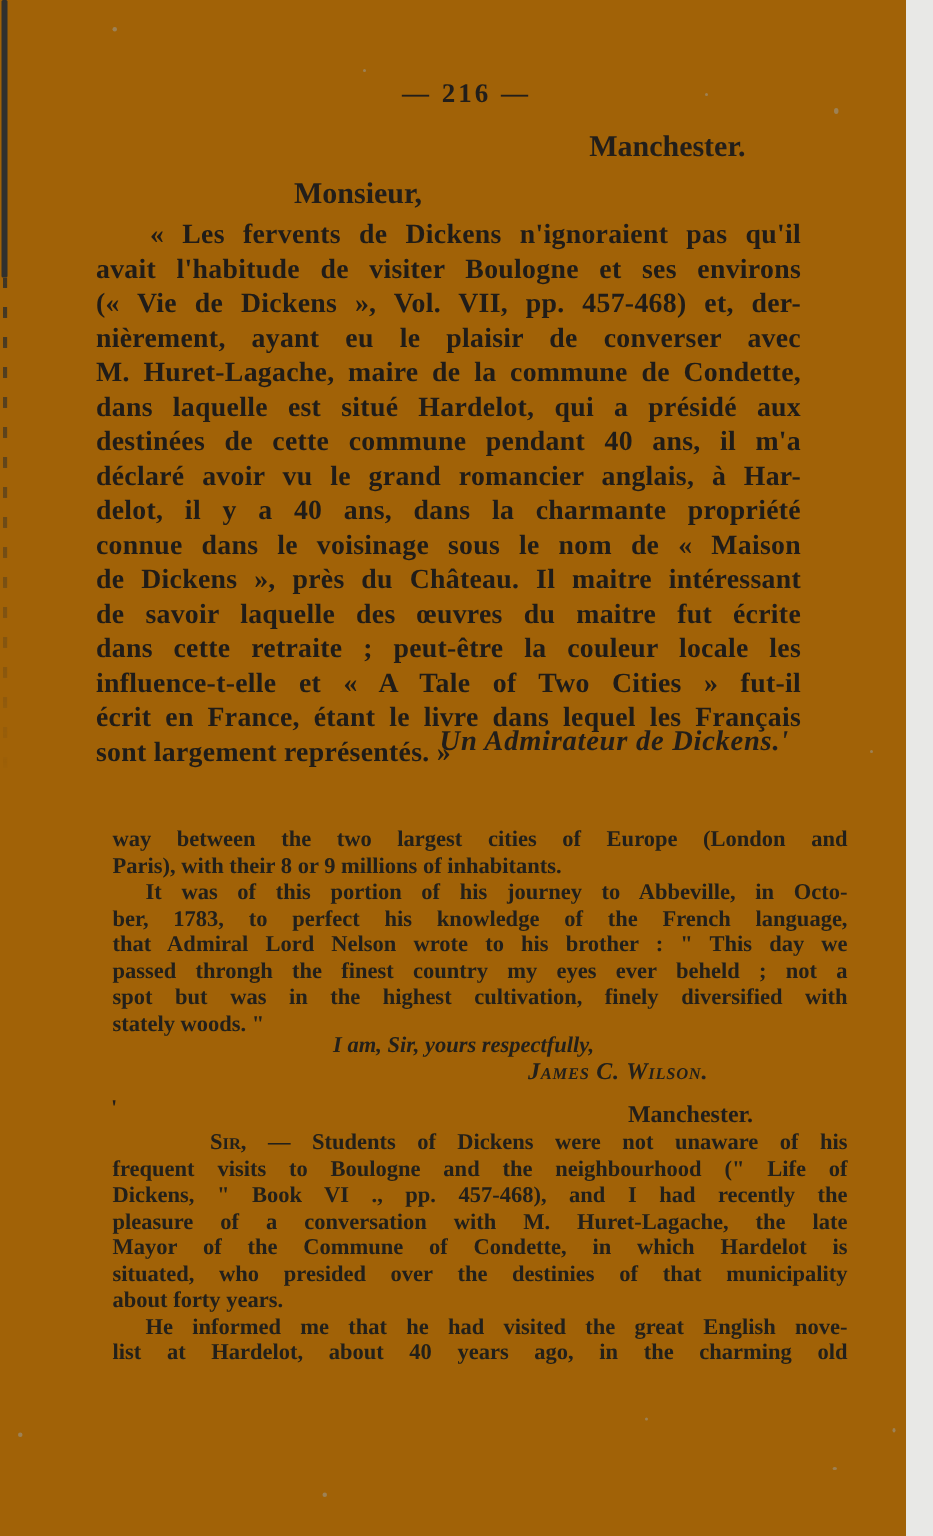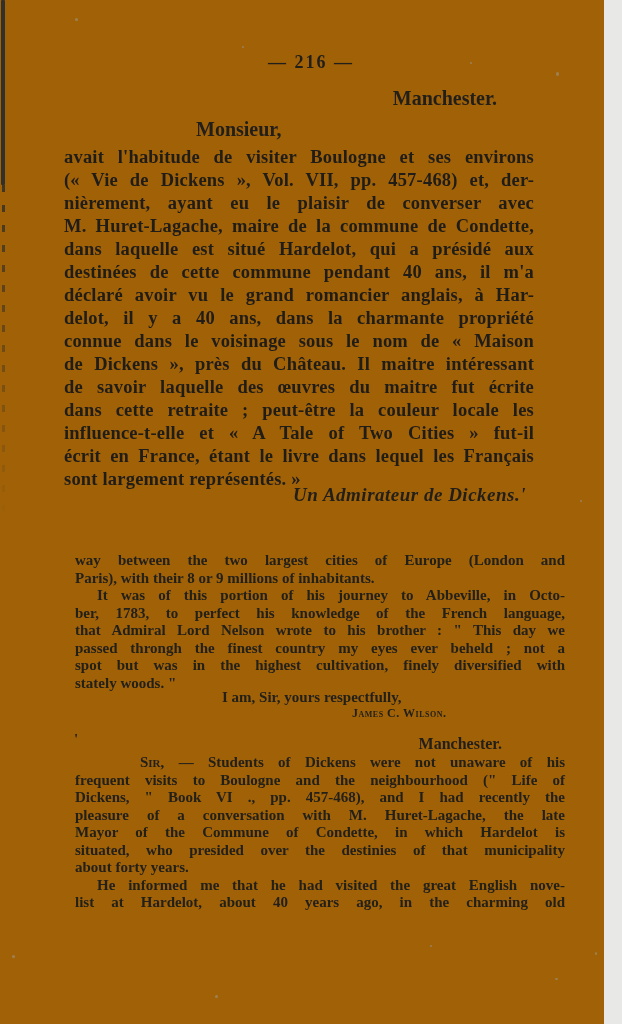--- a/index.html
+++ b/index.html
@@ -55,22 +55,22 @@
     text-align:right; padding-right:10px;
     font-size:19px; font-weight:700; font-style:italic; letter-spacing:.5px;
   }
 
   
   .small-text { font-size:15px; font-weight:700; color:#23201a; }
   .frag-block { position:absolute; top:552px; left:75px; width:490px; }
   .frag-block .sline, .en-block .sline { height:17.5px; line-height:17.5px; white-space:nowrap; }
   .ind-sm { padding-left:22px; }
 
-  .closing-line { position:absolute; top:689px; left:222px; }
-  .sig-wilson  { position:absolute; top:706px; left:352px; font-variant:small-caps; font-size:12px; letter-spacing:.5px; }
+  .closing-line { position:absolute; top:689px; left:222px;font-style:italic; }
+  .sig-wilson  { position:absolute; top:706px; left:352px; font-variant:small-caps; font-size:16px; letter-spacing:.5px;font-style:italic; }
 
   
   .footnote-mark { position:absolute; top:731px; left:74px; font-size:15px; font-weight:700; }
   .manchester-2 { position:absolute; top:735px; right:102px; font-size:16px; font-weight:700; }
   .en-block { position:absolute; top:754px; left:75px; width:490px; }
   .sc { font-variant:small-caps;margin-left:43px; }
 </style>
 </head>
 <body>
 
@@ -88,20 +88,21 @@
   <div class="speck" style="left:430px; top:945px; width:2px; height:2px;"></div>
   <div class="speck" style="left:555px; top:978px; width:3px; height:2px;"></div>
   <div class="speck" style="left:595px; top:952px; width:2px; height:3px;"></div>
 
   <div class="page-number">— 216 —</div>
 
   <div class="manchester-1">Manchester.</div>
   <div class="monsieur">Monsieur,</div>
 
   <div class="fr-block">
+    <div class="line just ind-big">« Les fervents de Dickens n'ignoraient pas qu'il</div>
     <div class="line just">avait l'habitude de visiter Boulogne et ses environs</div>
     <div class="line just">(« Vie de Dickens », Vol. VII, pp. 457-468) et, der-</div>
     <div class="line just">nièrement, ayant eu le plaisir de converser avec</div>
     <div class="line just">M. Huret-Lagache, maire de la commune de Condette,</div>
     <div class="line just">dans laquelle est situé Hardelot, qui a présidé aux</div>
     <div class="line just">destinées de cette commune pendant 40 ans, il m'a</div>
     <div class="line just">déclaré avoir vu le grand romancier anglais, à Har-</div>
     <div class="line just">delot, il y a 40 ans, dans la charmante propriété</div>
     <div class="line just">connue dans le voisinage sous le nom de « Maison</div>
     <div class="line just">de Dickens », près du Château. Il maitre intéressant</div>

